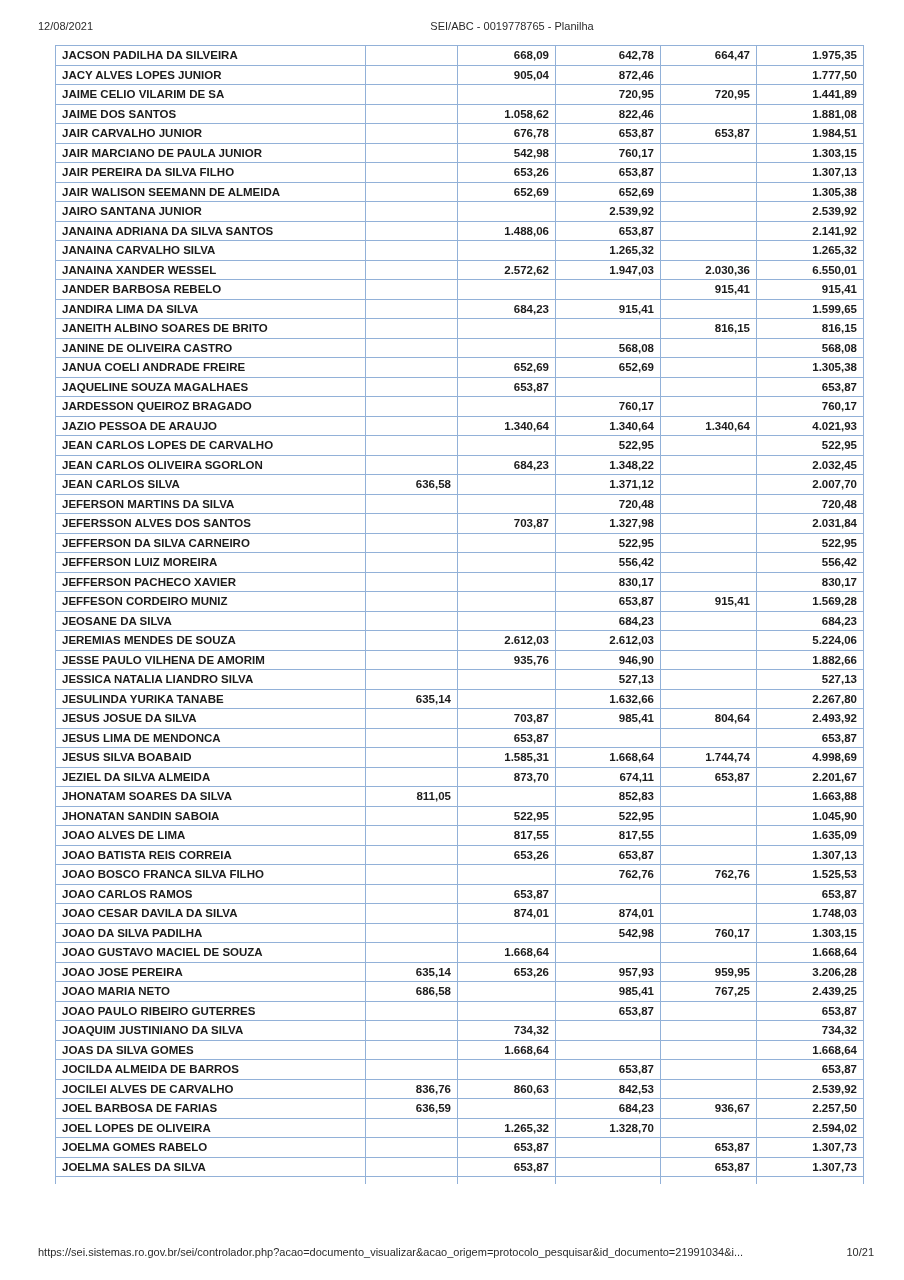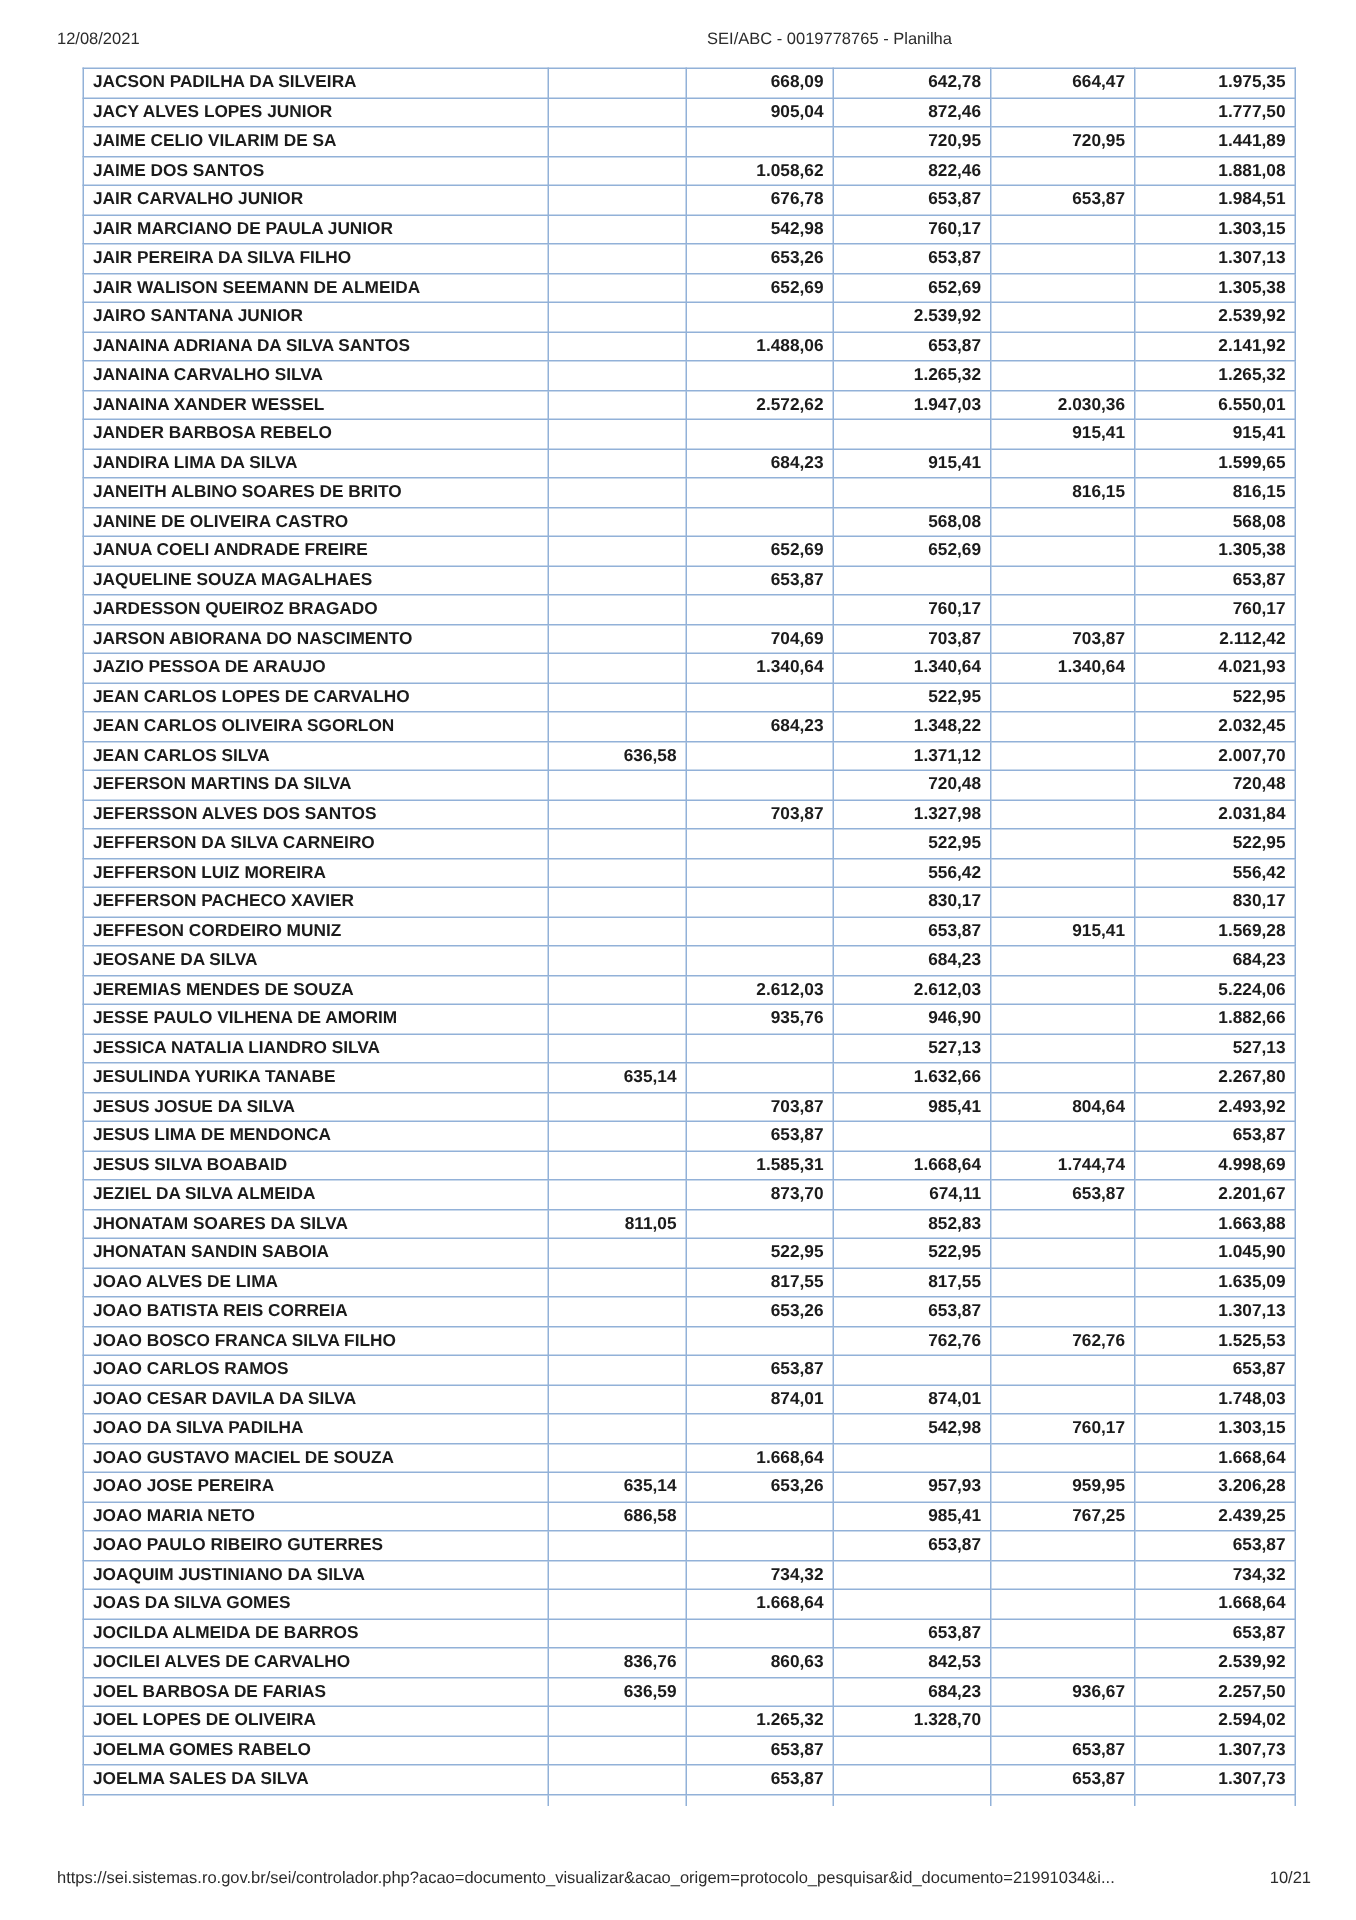--- a/index.html
+++ b/index.html
@@ -11,21 +11,21 @@
     position: relative;
     overflow: hidden;
   }
   .print-header-date {
     position: absolute; left: 38px; top: 20px;
     font-size: 11px; color: #2b2b2b; white-space: nowrap;
   }
   .print-header-title {
     position: absolute; left: 512px; top: 20px;
     transform: translateX(-50%);
-    font-size: 11px; color: #2b2b2b; white-space: nowrap; margin-left: 41px;
+    font-size: 11px; color: #2b2b2b; white-space: nowrap;
   }
   .sheet-table-wrap {
     position: absolute; left: 55px; top: 45px;
   }
   table.sheet {
     border-collapse: collapse;
     table-layout: fixed;
     width: 808px;
     font-weight: bold;
   }
@@ -218,28 +218,20 @@
         </tr>
         <tr>
           <td class="name">JARDESSON QUEIROZ BRAGADO</td>
           <td class="num"></td>
           <td class="num"></td>
           <td class="num">760,17</td>
           <td class="num"></td>
           <td class="num">760,17</td>
         </tr>
         <tr>
-          <td class="name">JARSON ABIORANA DO NASCIMENTO</td>
-          <td class="num"></td>
-          <td class="num">704,69</td>
-          <td class="num">703,87</td>
-          <td class="num">703,87</td>
-          <td class="num">2.112,42</td>
-        </tr>
-        <tr>
           <td class="name">JAZIO PESSOA DE ARAUJO</td>
           <td class="num"></td>
           <td class="num">1.340,64</td>
           <td class="num">1.340,64</td>
           <td class="num">1.340,64</td>
           <td class="num">4.021,93</td>
         </tr>
         <tr>
           <td class="name">JEAN CARLOS LOPES DE CARVALHO</td>
           <td class="num"></td>

